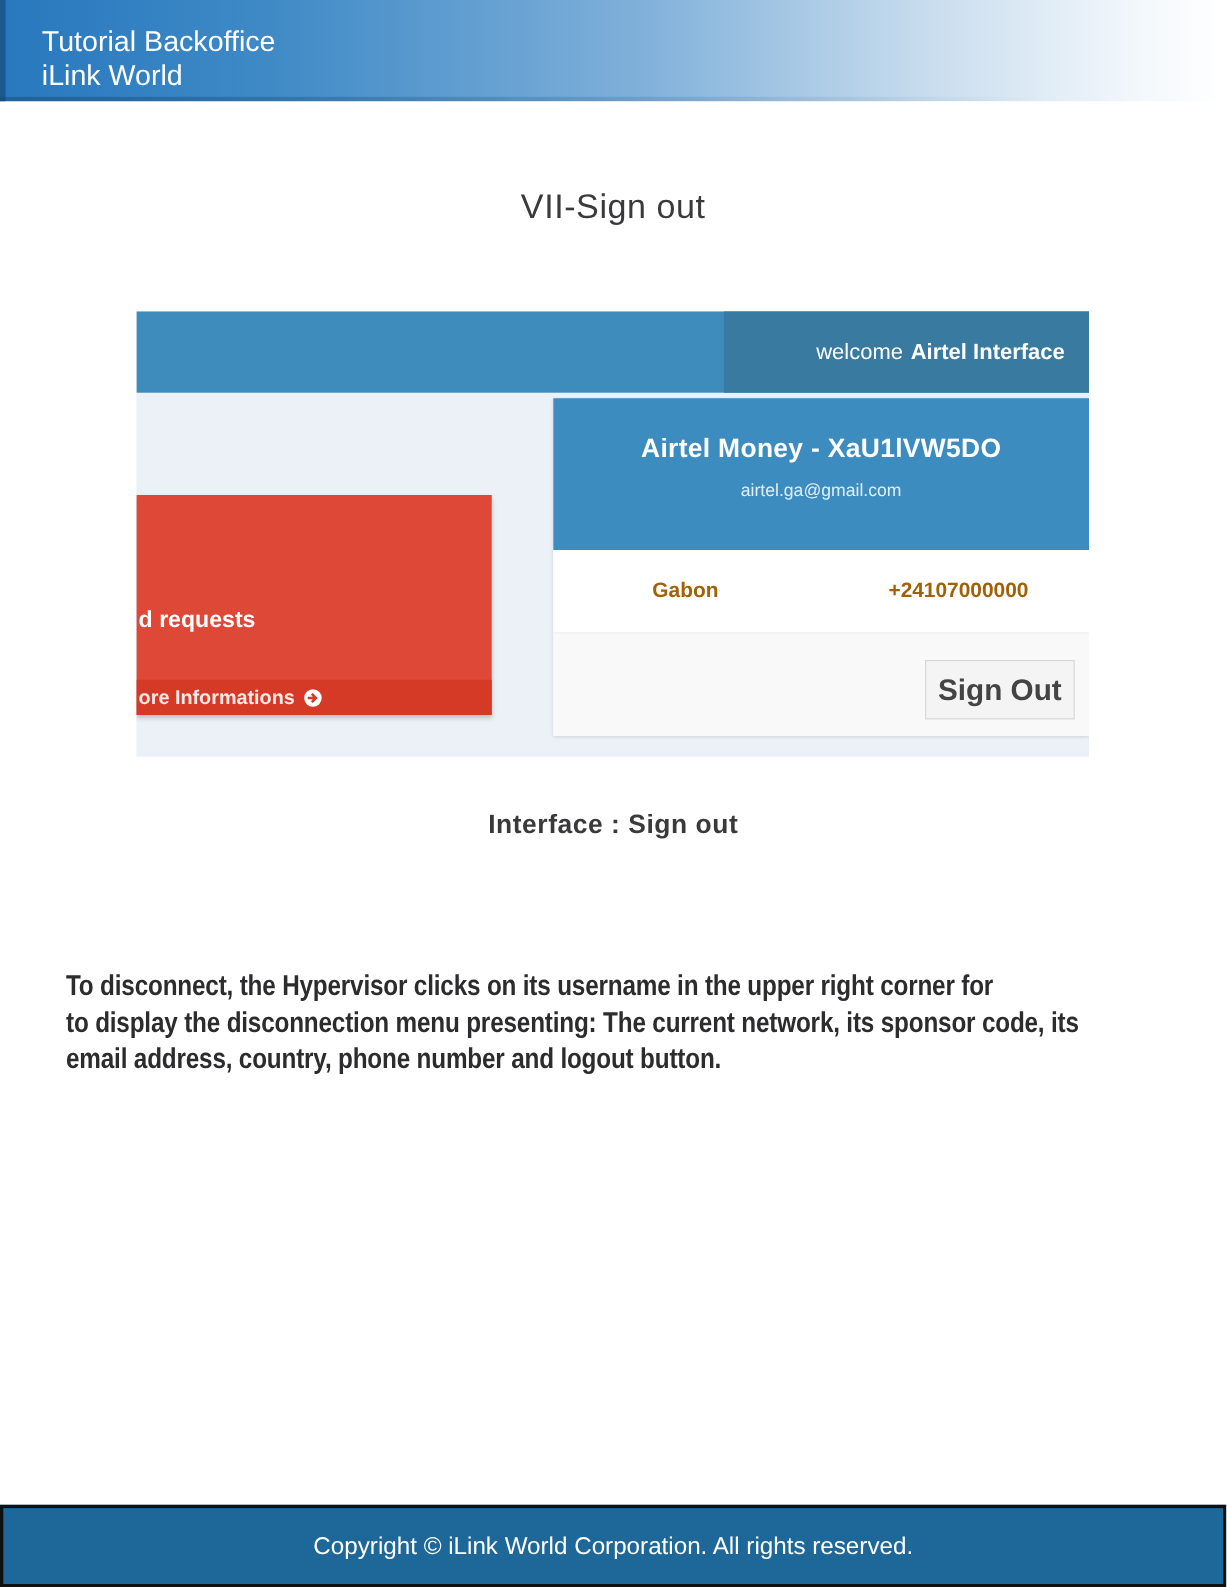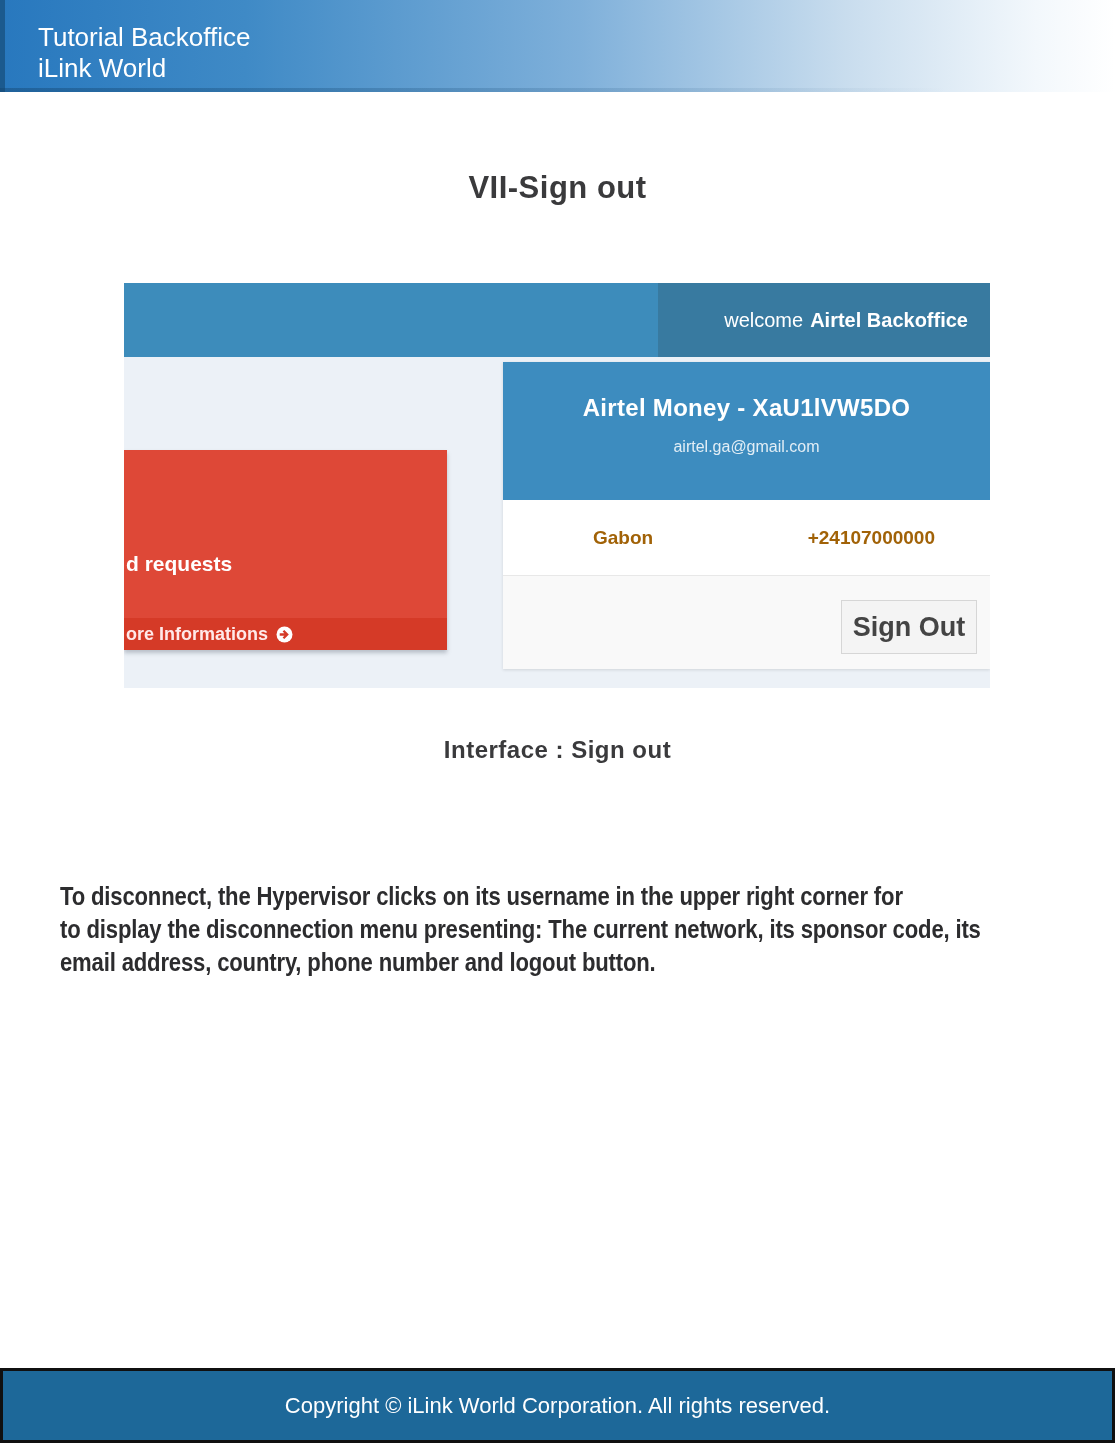--- a/index.html
+++ b/index.html
@@ -9,21 +9,21 @@
   
   .doc-header{position:absolute;left:0;top:0;width:1115px;height:92px;
     background:linear-gradient(90deg,#2878be 0%,#3f8ac6 22%,#7fb0da 52%,#c9ddee 76%,#f3f8fc 93%,#ffffff 100%);}
   .doc-header::before{content:"";position:absolute;left:0;top:0;width:5px;height:100%;background:#1b5a8e;}
   .doc-header::after{content:"";position:absolute;left:0;bottom:0;width:100%;height:4px;
     background:linear-gradient(90deg,rgba(20,70,112,.45) 0%,rgba(20,70,112,.15) 55%,rgba(20,70,112,0) 85%);}
   .hdr-text{position:absolute;left:38px;top:22px;color:#ffffff;font-size:26px;line-height:31px;font-weight:400;}
 
   
   .page-title{position:absolute;left:0;top:170px;width:1115px;text-align:center;
-    font-size:31px;font-weight:700;color:#3a3a3c;letter-spacing:.5px;}
+    font-size:31px;font-weight:400;color:#3a3a3c;letter-spacing:.5px;}
 
   
   .shot{position:absolute;left:124px;top:283px;width:866px;height:405px;background:#ecf1f7;overflow:hidden;}
   .shot .navbar{position:absolute;left:0;top:0;width:866px;height:74px;background:#3d8cbb;}
   .shot .usermenu{position:absolute;right:0;top:0;width:332px;height:74px;background:#387aa0;
     display:flex;align-items:center;justify-content:flex-end;padding-right:22px;box-sizing:border-box;
     color:#ffffff;font-size:20px;cursor:pointer;}
   .shot .usermenu b{margin-left:7px;font-weight:700;}
 
   
@@ -73,21 +73,21 @@
     </div>
   </header>
 
   <div class="page-title">VII-Sign out</div>
 
   <div class="shot">
 
     <div class="navbar">
       <div class="usermenu">
         <span>welcome</span>
-        <b>Airtel Backoffice</b>
+        <b>Airtel Interface</b>
       </div>
     </div>
 
     <div class="redtile">
       <div class="redtile-label">d requests</div>
       <div class="redtile-footer">
         <span class="txt">ore Informations</span>
         <span class="mi-icon">
           <svg width="17" height="17" viewBox="0 0 16 16">
             <circle cx="8" cy="8" r="7.5" fill="#ffffff"></circle>

